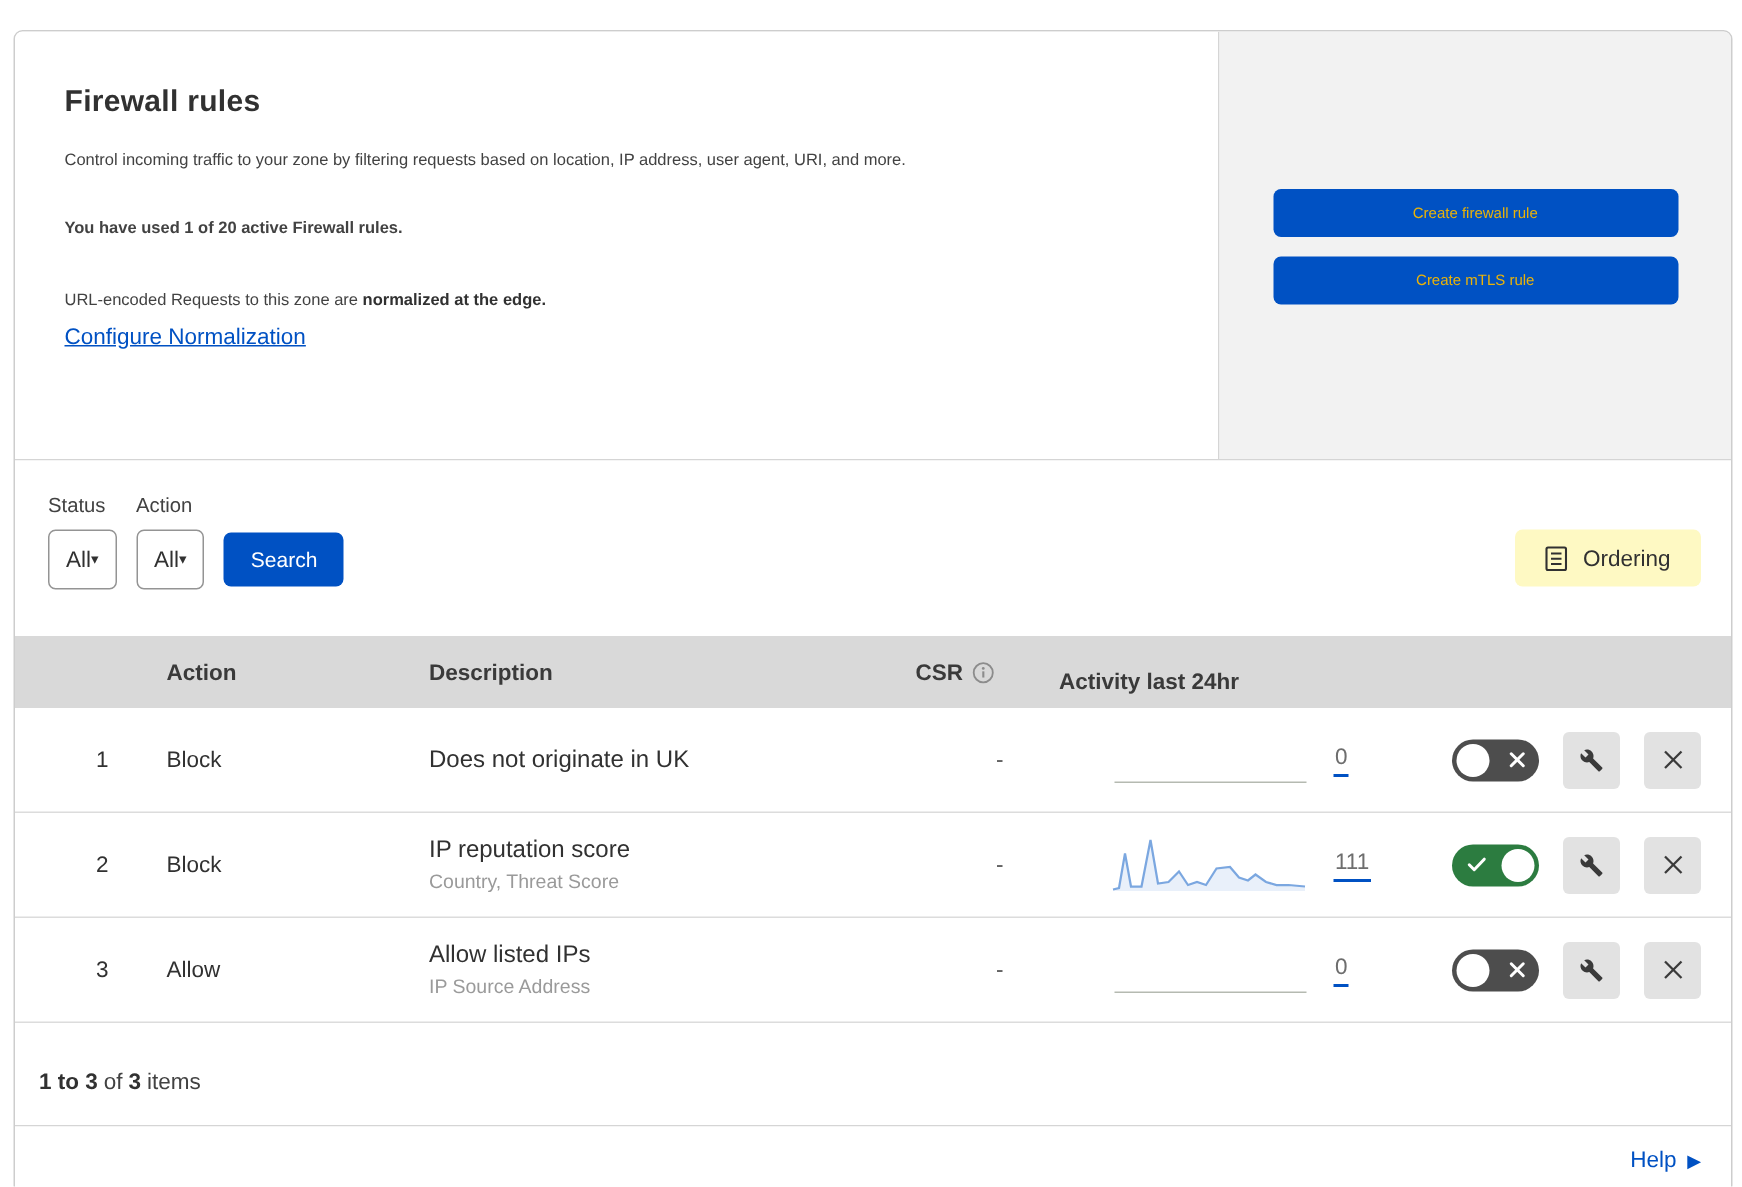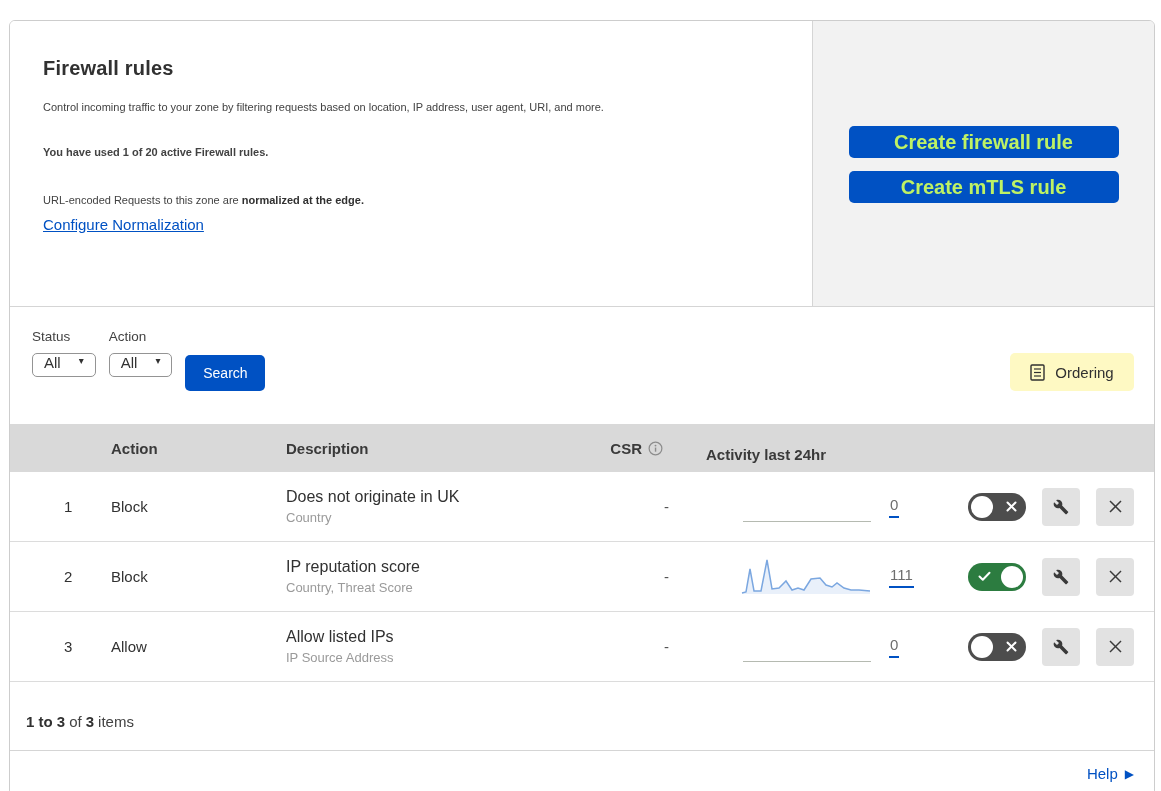--- a/index.html
+++ b/index.html
@@ -18,30 +18,30 @@
   .intro { width:803px; border-right:1px solid #d5d5d5; padding:36px 60px 0 33px; background:#fff; }
   .intro h1 { font-size:20px; font-weight:700; color:#313131; margin-bottom:18px; letter-spacing:.2px; }
   .intro p { font-size:11px; color:#424242; line-height:1.75; max-width:710px; }
   .p-desc { margin-bottom:26px; }
   .p-usage { font-weight:700; color:#313131; margin-bottom:28px; }
   .p-norm { margin-bottom:6px; }
   .p-norm b { color:#313131; }
   .intro a { color:#0051c3; font-size:15px; text-decoration:underline; cursor:pointer; }
   .side-panel { flex:1; background:#f2f2f2; padding-top:105px; display:flex; flex-direction:column; align-items:center; gap:13px; }
   .btn-primary {
-    width:270px; height:32px; background:#0051c3; color:#bef264; font-size:20px;
-    border:none; border-radius:5px; cursor:pointer; font-family:inherit;font-weight:bold;
+    width:270px; height:32px; background:#0051c3; color:#eab308; font-size:10px;
+    border:none; border-radius:5px; cursor:pointer; font-family:inherit;
   }
   
   .filter-bar { height:117px; padding:22px 20px 0 22px; display:flex; align-items:flex-start; background:#fff; }
   .fgroup { display:flex; flex-direction:column; margin-right:13px; }
   .flabel { font-size:13.5px; color:#424242; margin-bottom:9px; }
   .search-box { width:200px; height:36px; border:1px solid #949494; border-radius:5px; background:#fff; display:flex; align-items:center; padding:0 8px 0 11px; }
   .search-box input { border:none; outline:none; flex:1; min-width:0; font-size:14px; font-family:inherit; margin-left:8px; color:#313131; }
-  .select-box { height:24px; border:1px solid #949494; border-radius:5px; background:#fff; display:flex; align-items:flex-start; gap:18px; padding:0 11px; font-size:15px; color:#313131; cursor:pointer; }
+  .select-box { height:40px; border:1px solid #949494; border-radius:5px; background:#fff; display:flex; align-items:center; gap:0; padding:0 11px; font-size:15px; color:#313131; cursor:pointer; }
   .caret { font-size:10px; color:#313131; line-height:1; padding-top:2px; }
   .btn-search { margin-top:26px; width:80px; height:36px; background:#0051c3; color:#fff; font-size:14px; border:none; border-radius:5px; cursor:pointer; font-family:inherit; }
   .btn-ordering {
     margin-left:auto; margin-top:24px; width:124px; height:38px; background:#fef9c3;
     border:none; border-radius:5px; display:flex; align-items:center; justify-content:center; gap:10px;
     font-size:15px; color:#313131; cursor:pointer; font-family:inherit;
   }
   
   .grid-cols { display:grid; grid-template-columns:101px 175px 315px 100px 230px 1fr; align-items:center; }
   .thead { background:#d9d9d9; height:48px; font-size:15px; font-weight:700; color:#3a3a3a; }
@@ -141,21 +141,20 @@
     </div>
     <div class="th-activity">Activity last 24hr</div>
     <div></div>
   </div>
 
   <div class="grid-cols trow">
     <div class="cell-num">1</div>
     <div>Block</div>
     <div class="cell-desc">
       <div class="main">Does not originate in UK</div>
-      <div class="sub">Country</div>
     </div>
     <div class="cell-csr">-</div>
     <div class="cell-activity">
       <div class="spark-area">
         <div class="spark-flat" style="display: block;"></div>
 
       </div>
       <a href="#" class="count-link">0</a>
     </div>
     <div class="cell-controls">

